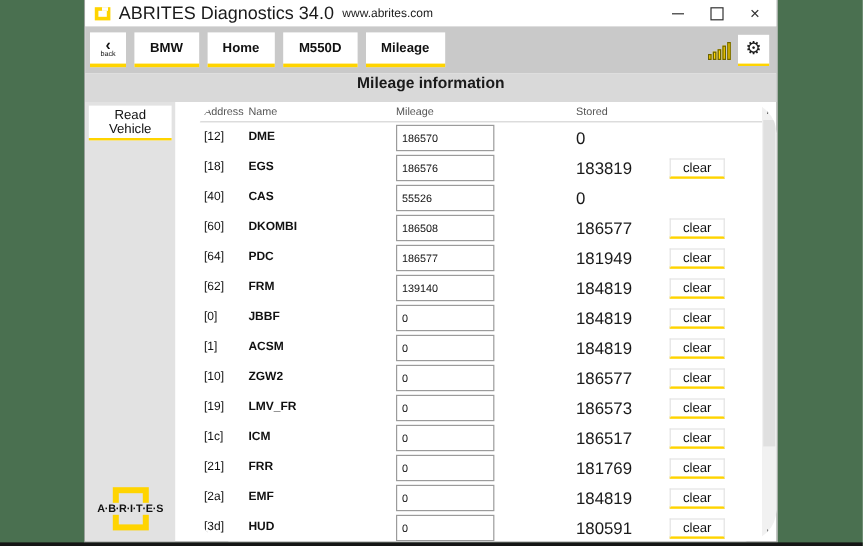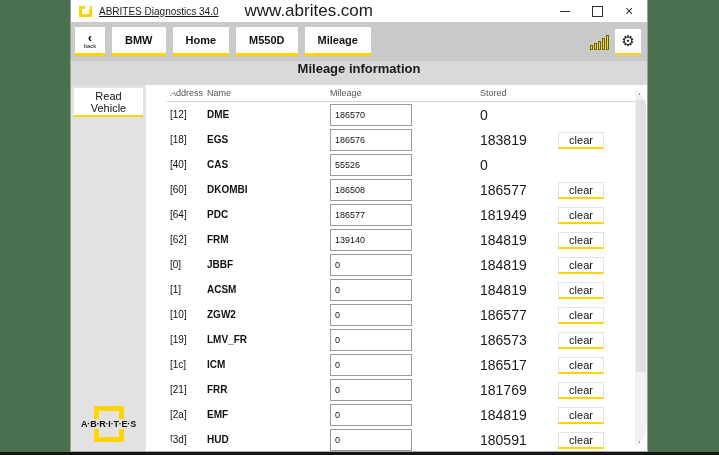--- a/index.html
+++ b/index.html
@@ -14,22 +14,22 @@
   .window {
     position:absolute; left:70px; top:0; width:578px; height:452px;
     background:#fff; border-left:1px solid #9aa09b; border-right:1px solid #9aa09b;
     border-bottom:1px solid #aaa; display:flex; flex-direction:column;
   }
 
   
   .titlebar { height:22px; background:#fff; display:flex; align-items:center; padding:0 2px 0 8px; flex:0 0 auto; }
   .title-logo { width:13px; height:11px; border:3px solid #ffd400; position:relative; flex:0 0 auto; }
   .title-logo::after { content:""; position:absolute; top:-3px; right:-1px; width:5px; height:3px; background:#fff; }
-  .title-text  { font-size:10px; color:#1a1a1a; margin-left:7px; white-space:nowrap;text-decoration:underline; }
-  .title-site  { font-size:17px; color:#1a1a1a; margin-left:26px; white-space:nowrap; }
+  .title-text  { font-size:15px; color:#1a1a1a; margin-left:7px; white-space:nowrap; }
+  .title-site  { font-size:10px; color:#1a1a1a; margin-left:7px; white-space:nowrap; }
   .controls { margin-left:auto; display:flex; align-items:center; }
   .ctrl { width:32px; height:20px; display:flex; align-items:center; justify-content:center; color:#333; font-size:14px; line-height:1; cursor:default; }
   .ctrl-min::before { content:""; width:10px; height:1px; background:#333; }
   .ctrl-max::before { content:""; width:9px; height:9px; border:1px solid #333; }
 
   
   .toolbar { height:39px; background:#c9c9c9; display:flex; align-items:center; padding:0 6px 0 4px; gap:7px; flex:0 0 auto; }
   .btn-back { width:30px; height:29px; background:#fff; border-bottom:3px solid #ffd400;
     display:flex; flex-direction:column; align-items:center; justify-content:center; line-height:1; }
   .btn-back .chev { font-size:13px; font-weight:bold; color:#111; height:11px; }

